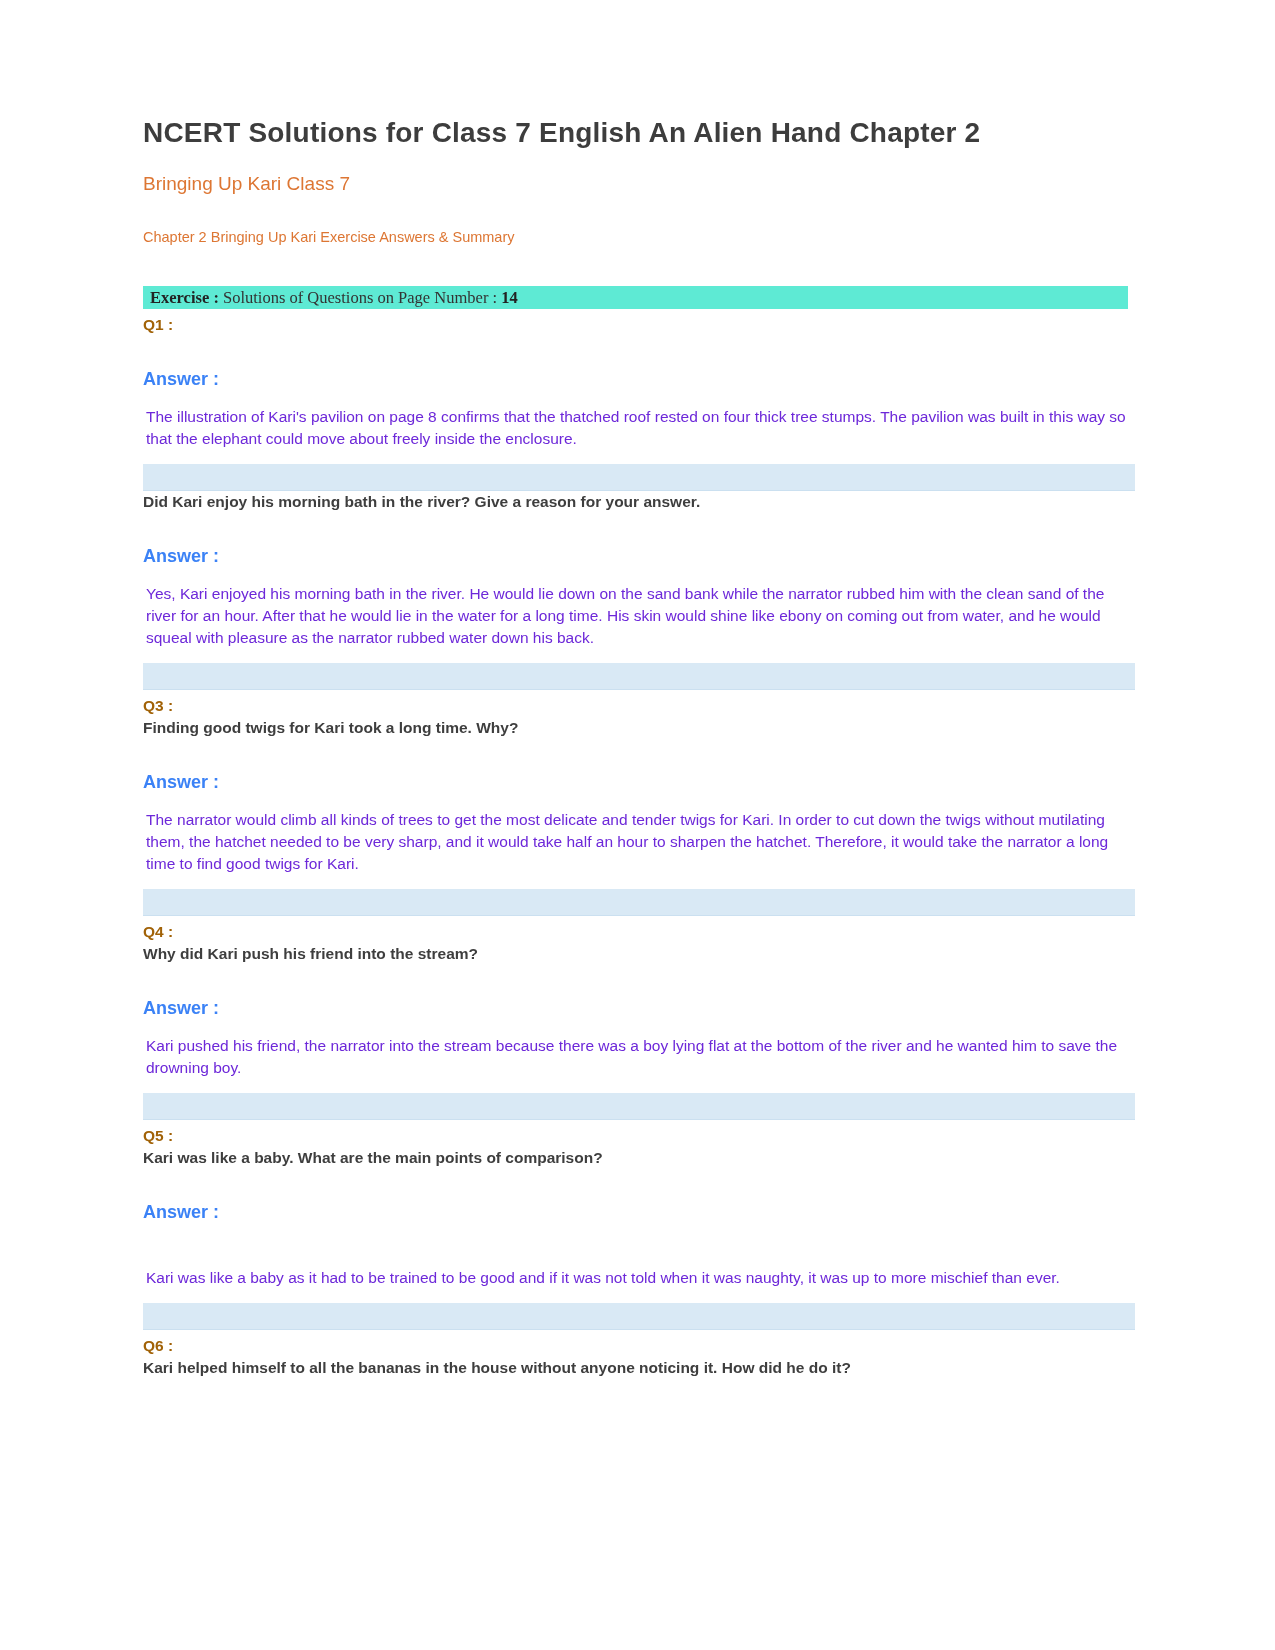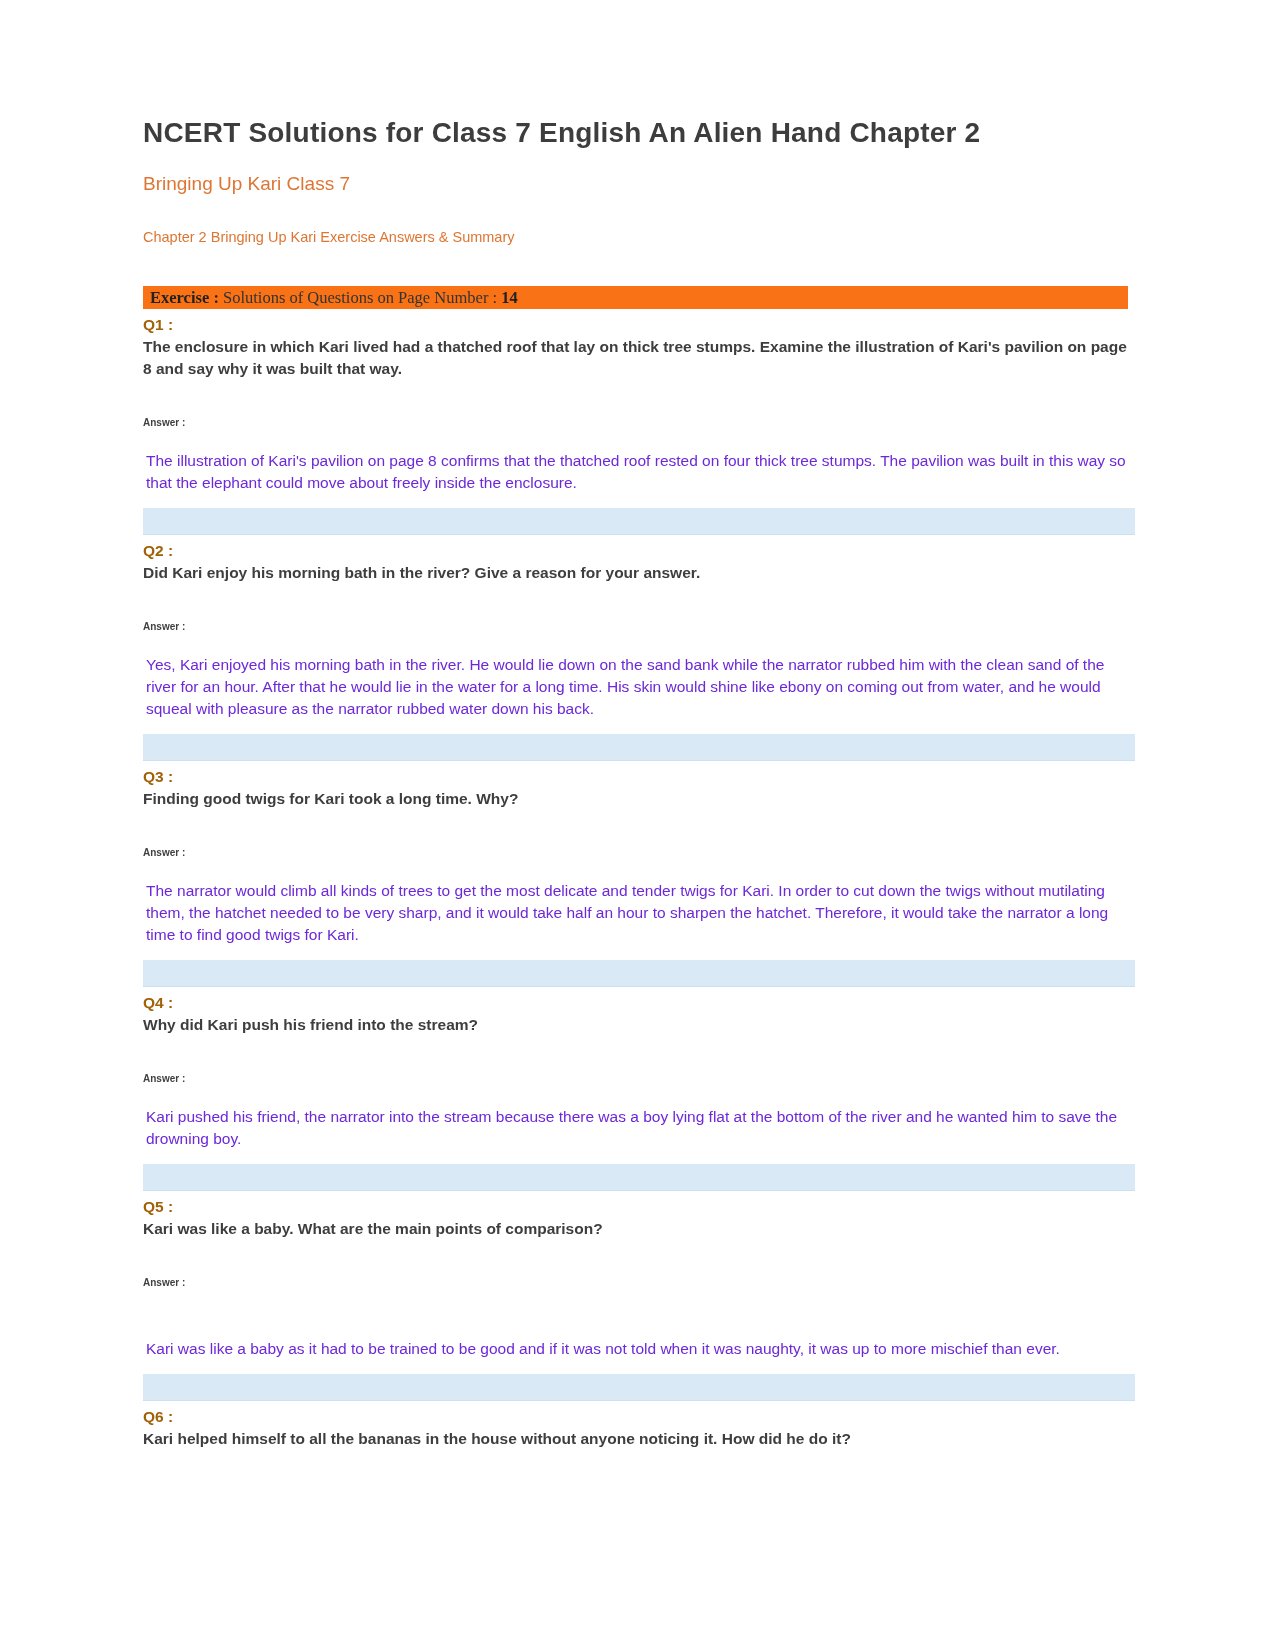--- a/index.html
+++ b/index.html
@@ -35,21 +35,21 @@
     line-height: 24px;
   }
   .doc-chapter-line {
     margin-top: 32px;
     font-size: 14.5px;
     color: #dd7633;
     line-height: 18px;
   }
   .exercise-bar {
     margin-top: 40px;
-    background: #f97316;
+    background: #5eead4;
     height: 23px;
     line-height: 23px;
     padding-left: 7px;
     width: 985px;
     box-sizing: border-box;
     font-family: "Liberation Serif", serif;
     font-size: 16.5px;
     color: #333333;
     white-space: nowrap;
   }
@@ -65,23 +65,23 @@
     line-height: 22px;
   }
   .qa .q-text {
     font-size: 15.5px;
     font-weight: bold;
     color: #3e3e3e;
     line-height: 22px;
   }
   .qa .answer-label {
     margin-top: 32px;
-    font-size: 10px;
+    font-size: 18px;
     font-weight: bold;
-    color: #404040;
+    color: #3b82f6;
     line-height: 22px;
   }
   .qa .answer-text {
     margin-top: 16px;
     padding-left: 3px;
     font-size: 15.5px;
     color: #6d28d9;
     line-height: 22px;
   }
   .qa .divider {
@@ -106,28 +106,26 @@
 
   <div class="doc-chapter-line">Chapter 2 Bringing Up Kari Exercise Answers &amp; Summary</div>
 
   <div class="exercise-bar">
     <span class="bold">Exercise :</span><span> Solutions of Questions on Page Number : </span><span class="bold">14</span>
   </div>
 
   <div id="questions">
   <section class="qa">
     <div class="q-label">Q1 :</div>
-    <div class="q-text">The enclosure in which Kari lived had a thatched roof that lay on thick tree stumps. Examine the illustration of Kari's pavilion on page 8 and say why it was built that way.</div>
     <div class="answer-label">Answer :</div>
     <div class="answer-text">The illustration of Kari's pavilion on page 8 confirms that the thatched roof rested on four thick tree stumps. The pavilion was built in this way so that the elephant could move about freely inside the enclosure.</div>
     <div class="divider"></div>
   </section>
 
   <section class="qa">
-    <div class="q-label">Q2 :</div>
     <div class="q-text">Did Kari enjoy his morning bath in the river? Give a reason for your answer.</div>
     <div class="answer-label">Answer :</div>
     <div class="answer-text">Yes, Kari enjoyed his morning bath in the river. He would lie down on the sand bank while the narrator rubbed him with the clean sand of the river for an hour. After that he would lie in the water for a long time. His skin would shine like ebony on coming out from water, and he would squeal with pleasure as the narrator rubbed water down his back.</div>
     <div class="divider"></div>
   </section>
 
   <section class="qa">
     <div class="q-label">Q3 :</div>
     <div class="q-text">Finding good twigs for Kari took a long time. Why?</div>
     <div class="answer-label">Answer :</div>

